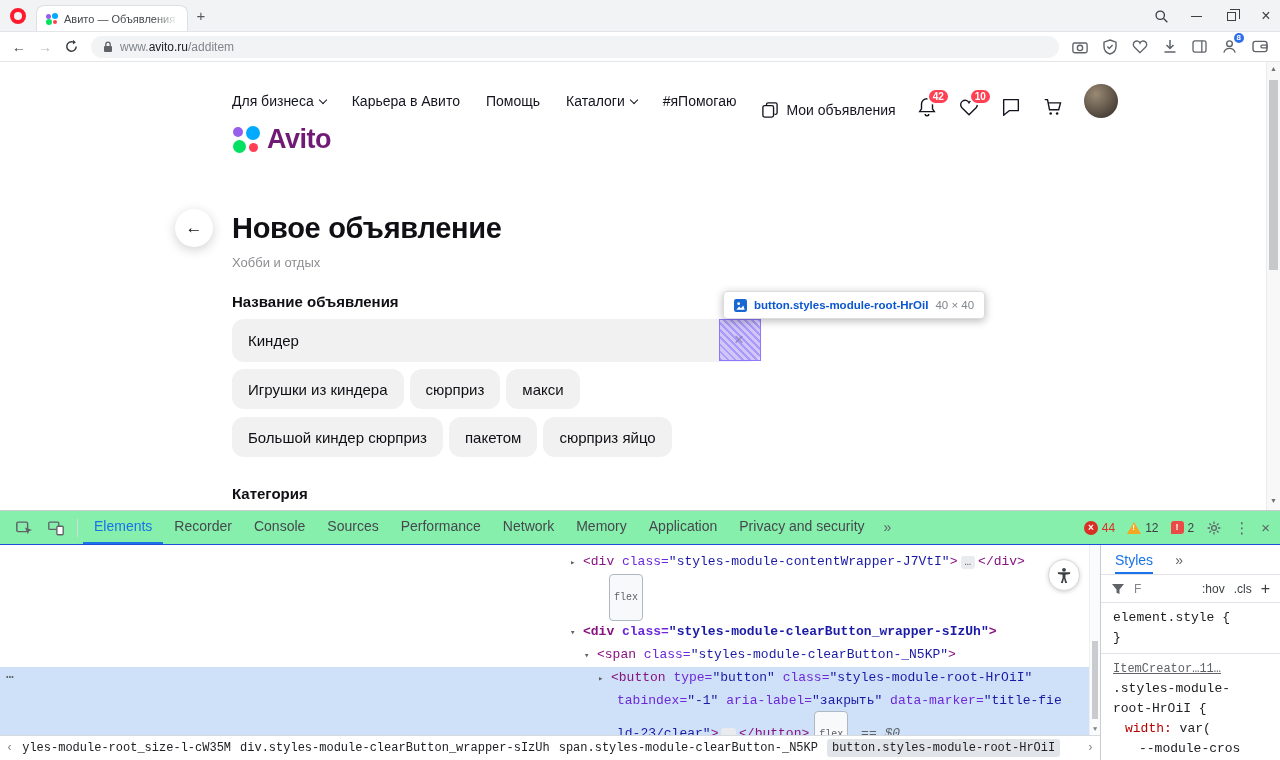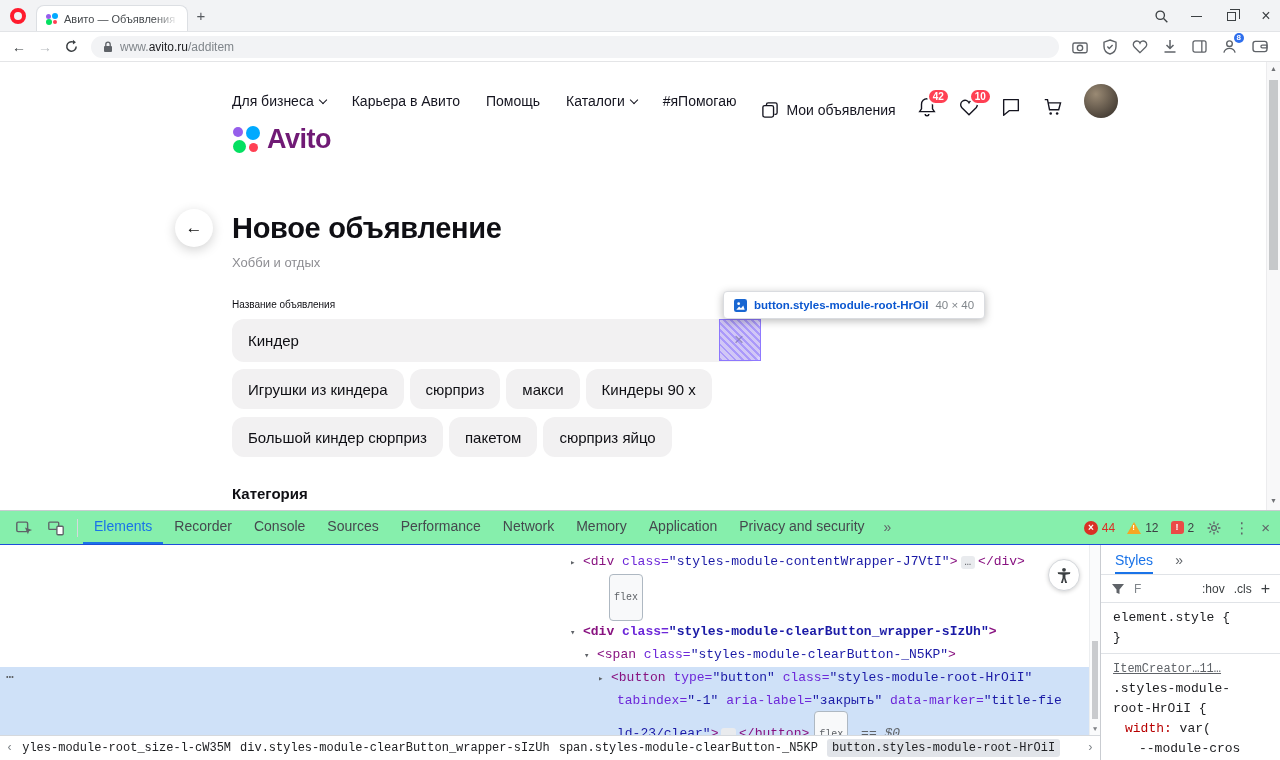--- a/index.html
+++ b/index.html
@@ -47,21 +47,21 @@
 .logo-dots i{position:absolute;border-radius:50%}
 .d-p{width:10px;height:10px;left:0;top:1px;background:#965eeb}
 .d-b{width:14px;height:14px;right:0;top:0;background:#00aaff}
 .d-g{width:13px;height:13px;left:0;bottom:0;background:#04e061}
 .d-r{width:9px;height:9px;right:2px;bottom:1px;background:#ff4053}
 .logo-text{font-size:27px;font-weight:700;letter-spacing:-.5px;color:#701a75}
 
 .back-btn{position:absolute;left:175px;top:147px;width:38px;height:38px;border-radius:50%;background:#fff;box-shadow:0 3px 12px rgba(0,0,0,.18);display:flex;align-items:center;justify-content:center;font-size:17px;color:#111;cursor:pointer}
 .page-title{position:absolute;left:232px;top:150px;font-size:29px;font-weight:700;letter-spacing:-.3px}
 .page-sub{position:absolute;left:232px;top:193px;font-size:13px;color:#8e8e93}
-.field-label{position:absolute;left:232px;top:237px;font-size:10px;font-weight:400}
+.field-label{position:absolute;left:232px;top:231px;font-size:15px;font-weight:700}
 .name-input{position:absolute;left:232px;top:257px;width:528px;height:43px;background:#f2f1f2;border-radius:12px;display:flex;align-items:center;padding:0 16px;font-size:15px}
 .clear-btn{position:absolute;right:1px;top:1px;width:40px;height:40px;border:none;background:none;display:flex;align-items:center;justify-content:center;font-size:17px;color:#98989e;cursor:pointer}
 .inspect-overlay{position:absolute;right:0;top:1px;width:40px;height:40px;background-color:rgba(131,103,255,.30);background-image:repeating-linear-gradient(45deg,rgba(123,97,255,.45) 0 2px,transparent 2px 5px);outline:1.5px solid rgba(123,97,255,.85)}
 
 .el-tooltip{position:absolute;left:723px;top:229px;height:28px;background:#fff;border:1px solid #dadce0;border-radius:4px;box-shadow:0 2px 8px rgba(0,0,0,.28);display:flex;align-items:center;gap:7px;padding:0 10px;font-size:11.5px;white-space:nowrap}
 .tt-sel{color:#0b57d0;font-weight:700}
 .tt-dim{color:#80868b}
 
 .chips{position:absolute;left:232px;display:flex;gap:6px}
 .r1{top:307px}.r2{top:355px}
@@ -306,21 +306,20 @@
         </svg>
     </span>
     <span class="tt-sel">button.styles-module-root-HrOiI</span>
     <span class="tt-dim">40 × 40</span>
   </div>
 
   <div class="chips r1">
       <button class="chip">Игрушки из киндера</button>
       <button class="chip">сюрприз</button>
       <button class="chip">макси</button>
-      <button class="chip">Киндеры 90 х</button>
     </div>
   <div class="chips r2">
       <button class="chip">Большой киндер сюрприз</button>
       <button class="chip">пакетом</button>
       <button class="chip">сюрприз яйцо</button>
     </div>
   <div class="cat-label">Категория</div>
 
   <div class="pg-scroll">
     <span class="pg-arrow up">▲</span>

